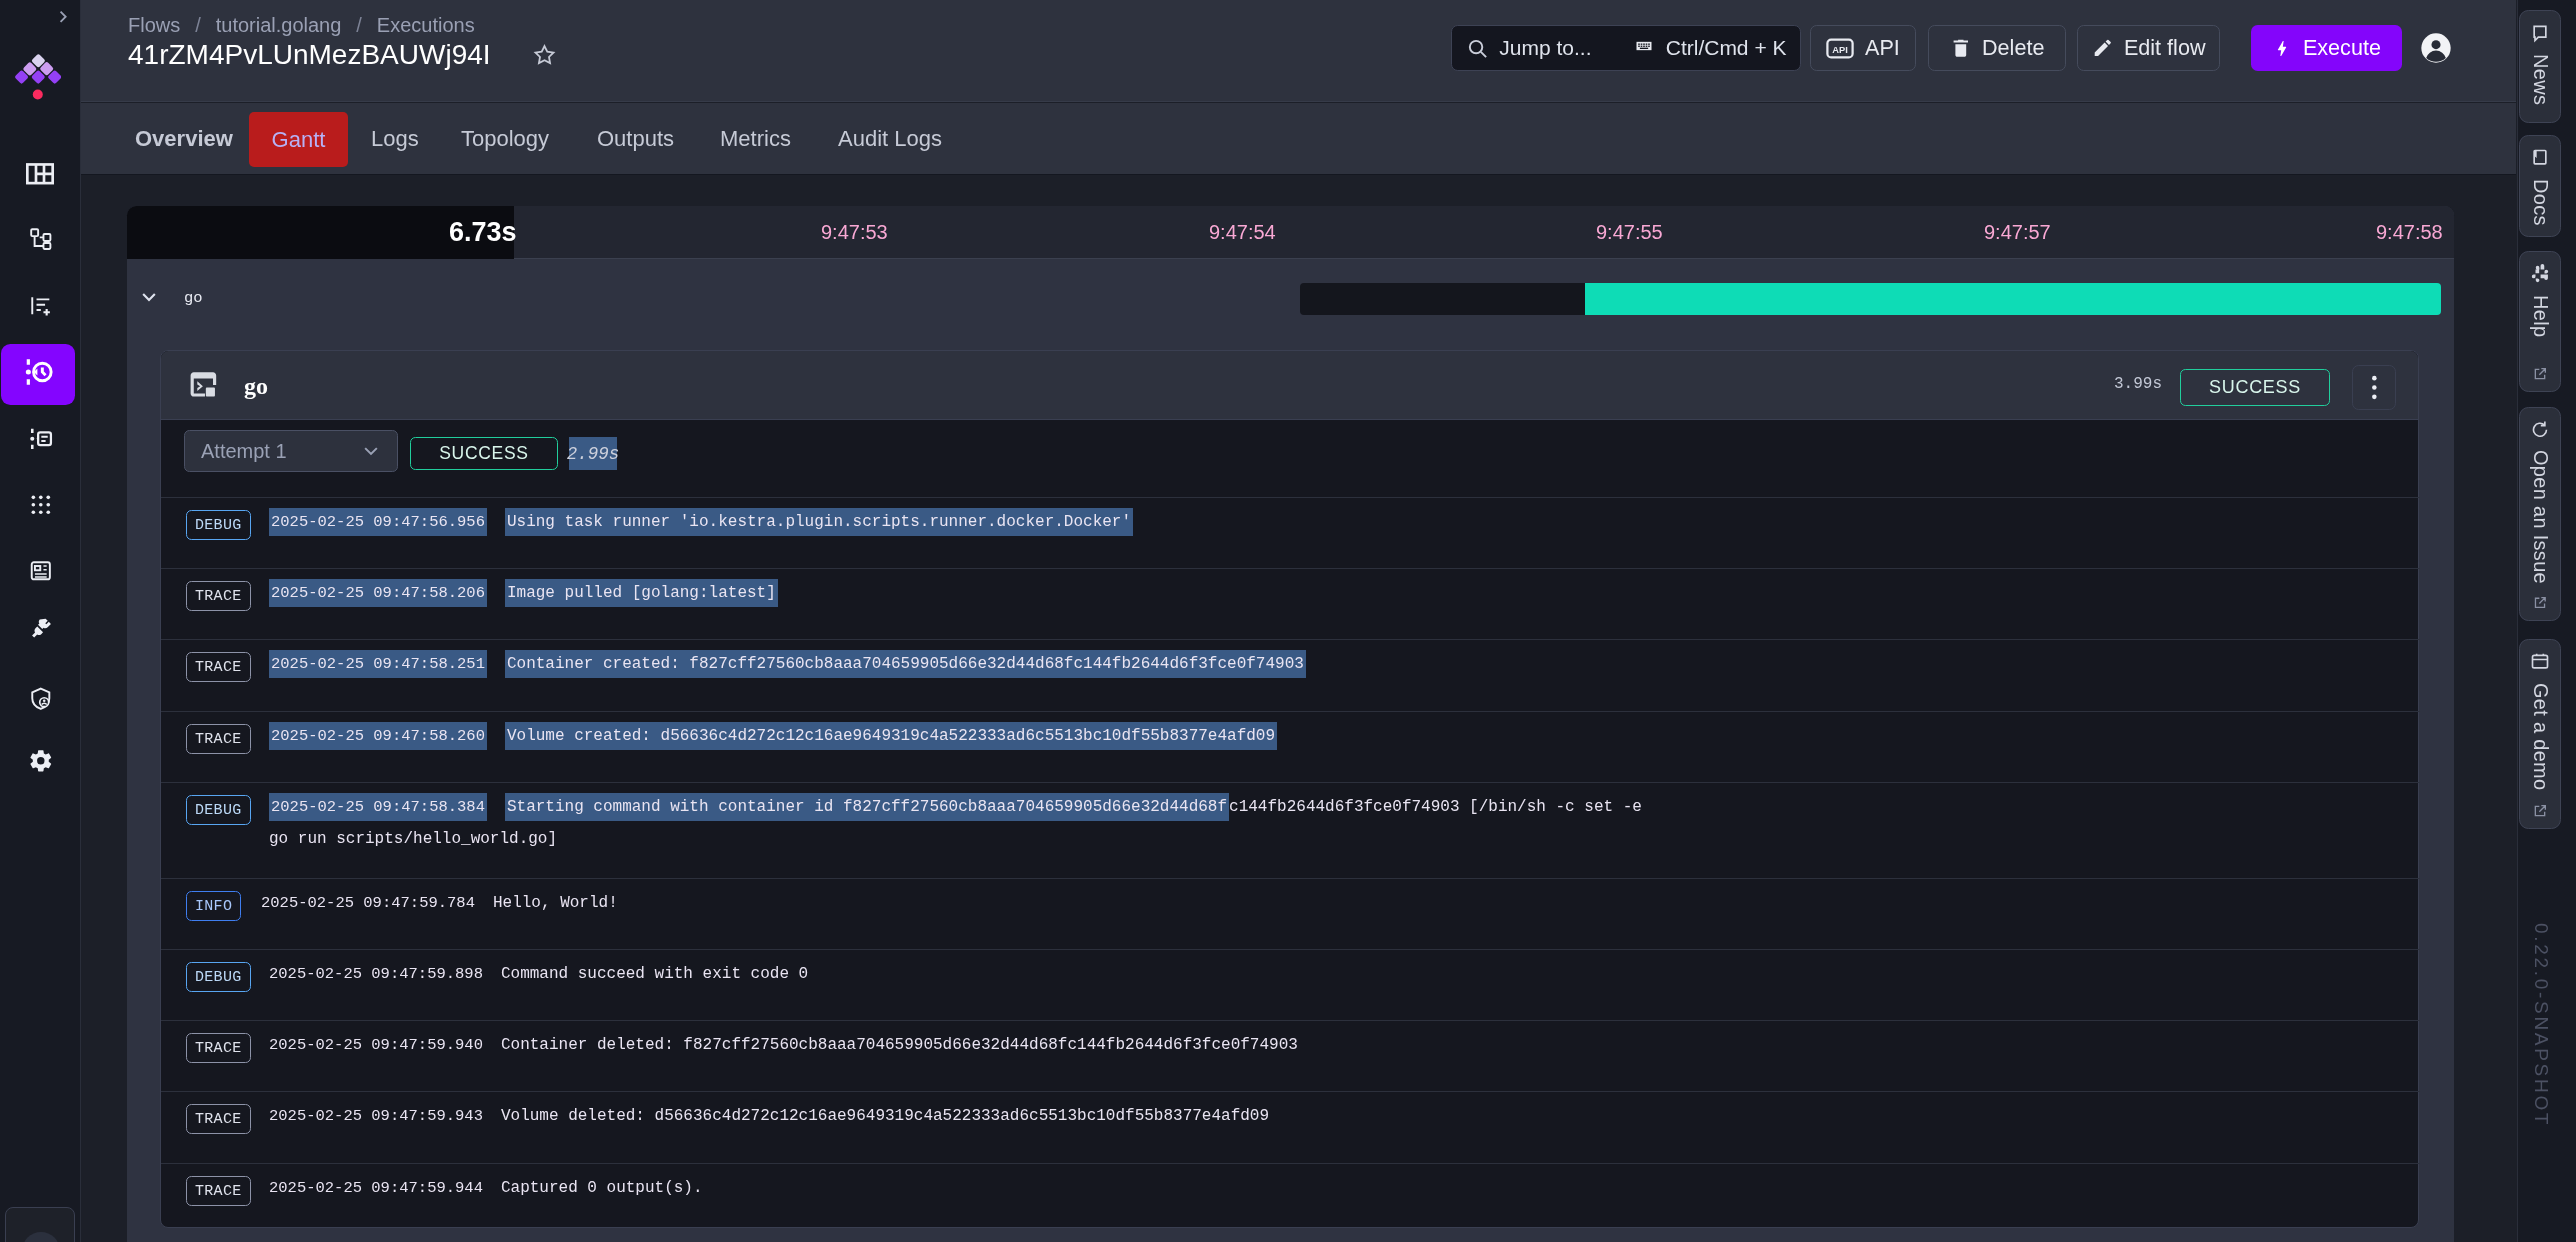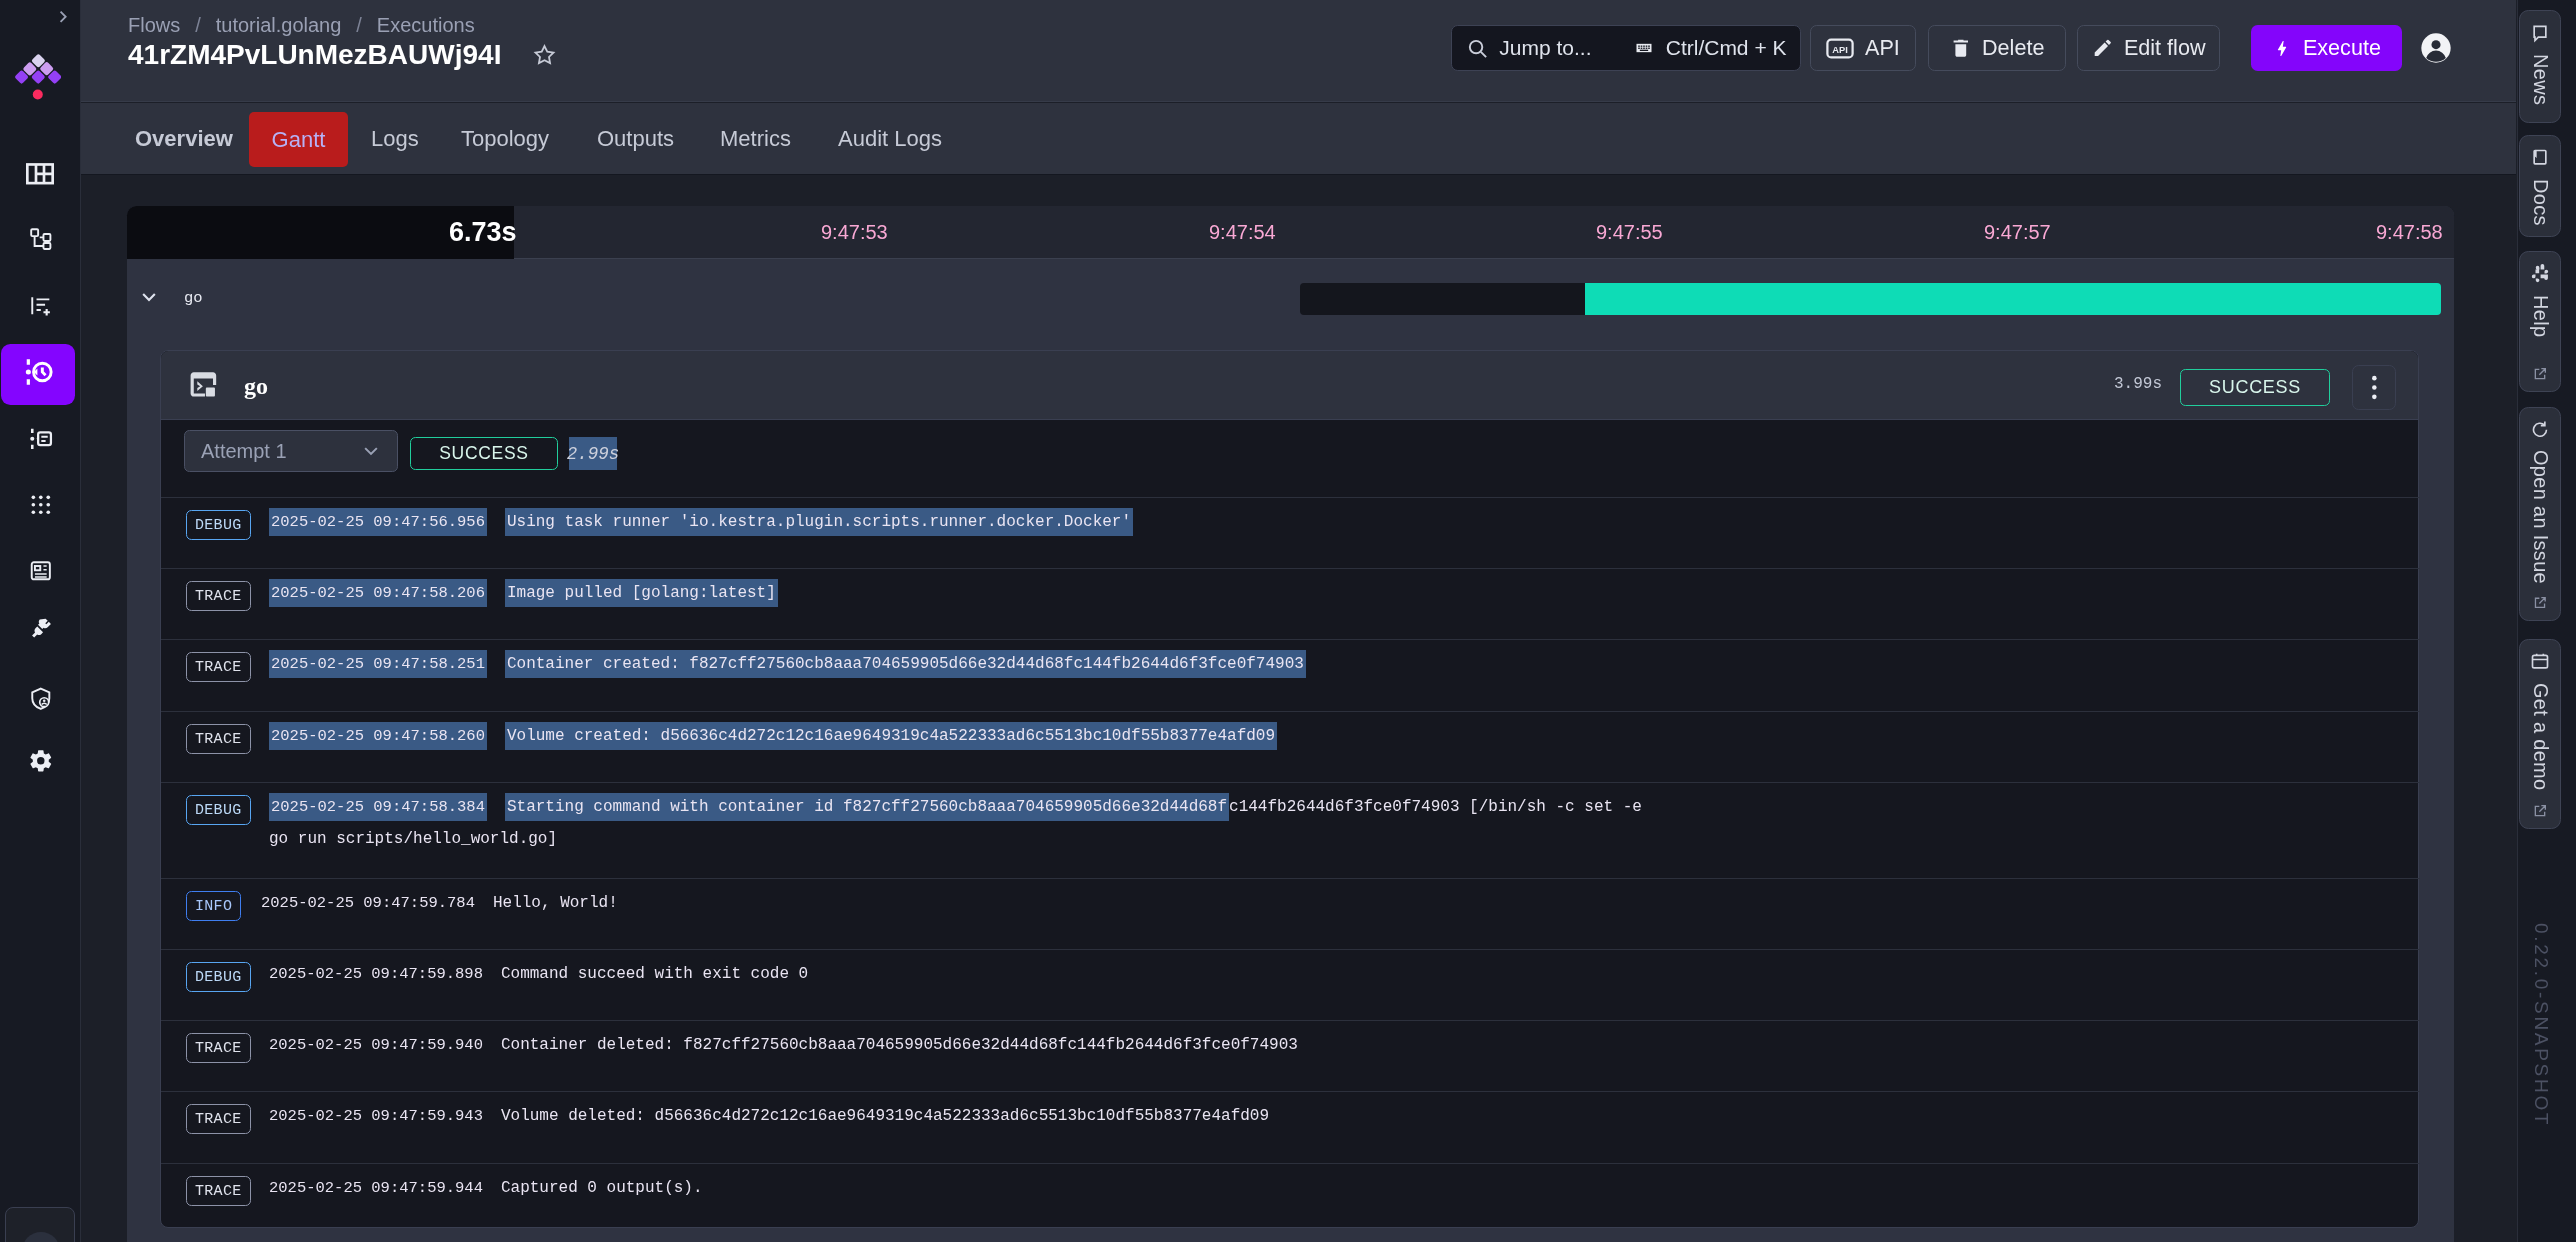--- a/index.html
+++ b/index.html
@@ -6,21 +6,21 @@
   html,body { width:2576px; height:1242px; overflow:hidden; background:#1c1f28;
     font-family:"Liberation Sans", sans-serif; -webkit-font-smoothing:antialiased; }
   .abs { position:absolute; }
   .mono { font-family:"Liberation Mono", monospace; }
 
   
   #header { left:81px; top:0; width:2435px; height:102px; background:#2e323e;
     border-bottom:0.7px solid #363b49; }
   #crumb { left:128px; top:13.5px; font-size:20px; color:#9aa0b4; }
   #crumb span.sep { color:#7d8396; padding:0 9.4px; }
-  #title { left:128px; top:39px; font-size:28px; font-weight:bold; color:#ffffff; }
+  #title { left:128px; top:39px; font-size:28px; font-weight:normal; color:#ffffff; }
 
   
   #tabs { left:81px; top:103px; width:2435px; height:72px; background:#2e323e; border-bottom:0.7px solid #141720; }
   .tab { position:absolute; top:0; height:72px; line-height:72px; font-size:22px; color:#c6cad6; }
   #tabactive { position:absolute; left:168px; top:8.8px; width:99px; height:55px;
      background:#b91c1c; border-radius:5px; text-align:center; line-height:55px;
      font-size:22px; color:#b7b1f5; }
 
   
   #lsb { left:0; top:0; width:81px; height:1242px; background:#171a23; border-right:0.7px solid #2a2e3a; }
@@ -105,21 +105,21 @@
   <div class="tab" style="left:639px;">Metrics</div>
   <div class="tab" style="left:757px;">Audit Logs</div>
 </div>
 
 <div class="hbtn" id="search">
   <svg width="23" height="23" viewBox="0 0 24 24" fill="none" stroke="#c9cdd9" stroke-width="2">
       <circle cx="10.5" cy="10.5" r="6.5"></circle>
       <path d="M15.5 15.5L21 21"></path>
     </svg>
   <span>Jump to...</span>
-  <span style="margin-left:auto; display:flex; align-items:center; gap:12px;">
+  <span style="margin-left:auto; display:flex; align-items:flex-start; gap:12px;">
     <svg width="20" height="20" viewBox="0 0 24 24" fill="#e8eaf0">
         <path d="M3 7h18v10H3z" fill="#e8eaf0"></path>
         <g fill="#14161f">
           <rect x="5" y="9" width="2" height="1.6"></rect>
           <rect x="8" y="9" width="2" height="1.6"></rect>
           <rect x="11" y="9" width="2" height="1.6"></rect>
           <rect x="14" y="9" width="2" height="1.6"></rect>
           <rect x="17" y="9" width="2" height="1.6"></rect>
           <rect x="5" y="11.5" width="2" height="1.6"></rect>
           <rect x="8" y="11.5" width="2" height="1.6"></rect>

